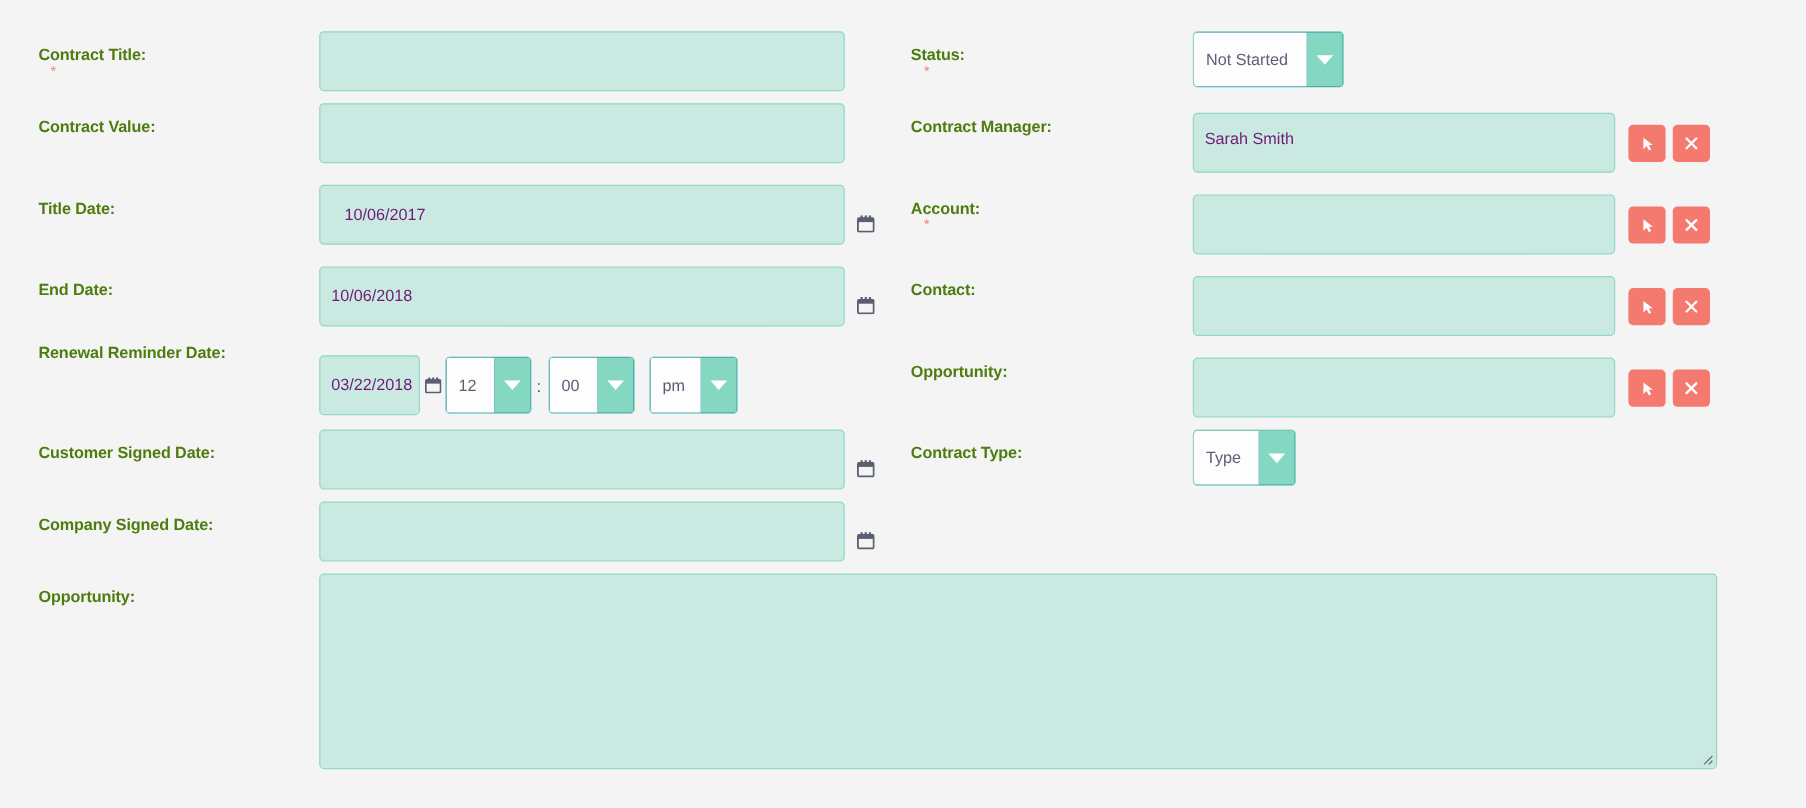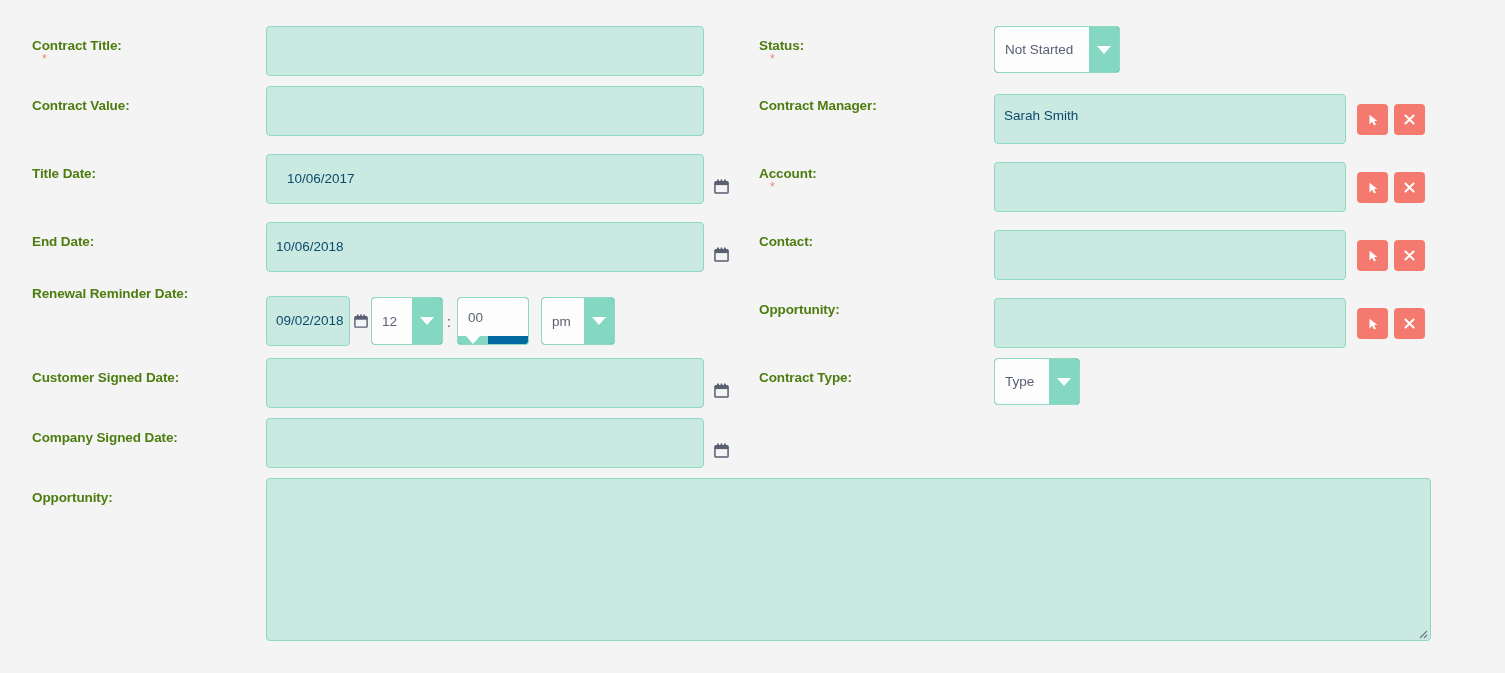--- a/index.html
+++ b/index.html
@@ -28,21 +28,21 @@
     line-height: 1;
   }
 
   
   .fld {
     position: absolute;
     background: #c9e9e1;
     border: 1px solid #8ed8c4;
     border-radius: 4px;
     font-size: 13.5px;
-    color: #0c4a6e;
+    color: #701a75;
     padding: 8px 9px;
     display: flex;
     align-items: center;
     line-height: 1.2;
   }
   .fld.tall { align-items: flex-start; padding-top: 13px; }
 
   textarea.fld {
     display: block;
     resize: none;
@@ -156,41 +156,41 @@
   <span class="calico" style="left:714px; top:247px;">
     <svg width="15" height="15" viewBox="0 0 16 16">
         <rect x="1" y="3" width="14" height="12" rx="1" fill="none" stroke="#5a5f72" stroke-width="1.6"></rect>
         <rect x="1" y="3" width="14" height="3.5" fill="#5a5f72"></rect>
         <rect x="3.3" y="0.6" width="2" height="3.4" fill="#5a5f72"></rect>
         <rect x="7" y="0.6" width="2" height="3.4" fill="#5a5f72"></rect>
         <rect x="10.7" y="0.6" width="2" height="3.4" fill="#5a5f72"></rect>
       </svg>
   </span>
 
-  <div class="fld" style="left:266px; top:296px; width:84px; height:50px;">09/02/2018</div>
+  <div class="fld" style="left:266px; top:296px; width:84px; height:50px;">03/22/2018</div>
   <span class="calico" style="left:354px; top:314px;">
     <svg width="14" height="14" viewBox="0 0 16 16">
         <rect x="1" y="3" width="14" height="12" rx="1" fill="none" stroke="#5a5f72" stroke-width="1.6"></rect>
         <rect x="1" y="3" width="14" height="3.5" fill="#5a5f72"></rect>
         <rect x="3.3" y="0.6" width="2" height="3.4" fill="#5a5f72"></rect>
         <rect x="7" y="0.6" width="2" height="3.4" fill="#5a5f72"></rect>
         <rect x="10.7" y="0.6" width="2" height="3.4" fill="#5a5f72"></rect>
       </svg>
   </span>
 
   <div class="combo" style="left:371px; top:297px; width:72px; height:48px;">
     <span class="txt">12</span>
     <span class="arrow">
         <i class="tri"></i>
       </span>
   </div>
 
   <span class="colon" style="left:447px; top:314px;">:</span>
 
-  <div class="combo" style="left:457px; top:297px; width:72px; height:48px;flex-direction:column;">
+  <div class="combo" style="left:457px; top:297px; width:72px; height:48px;">
     <span class="txt">00</span>
     <span class="arrow">
         <i class="tri"></i>
       </span>
   </div>
 
   <div class="combo" style="left:541px; top:297px; width:74px; height:48px;">
     <span class="txt">pm</span>
     <span class="arrow">
         <i class="tri"></i>

